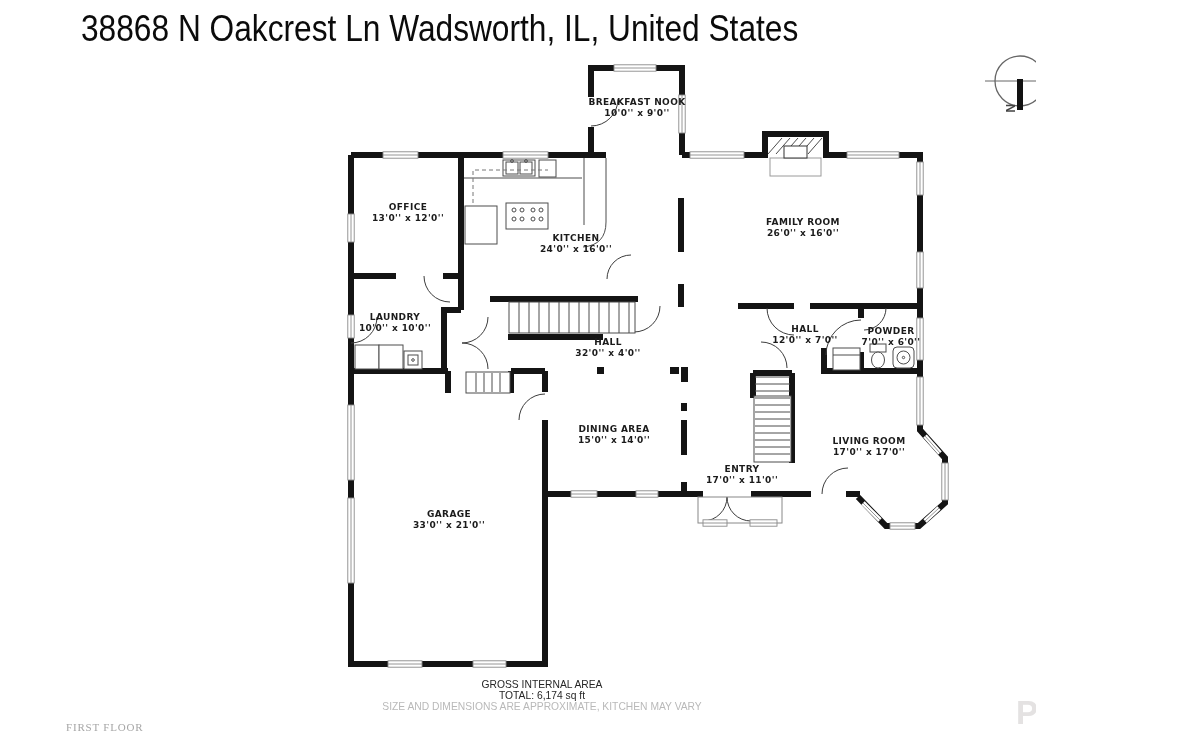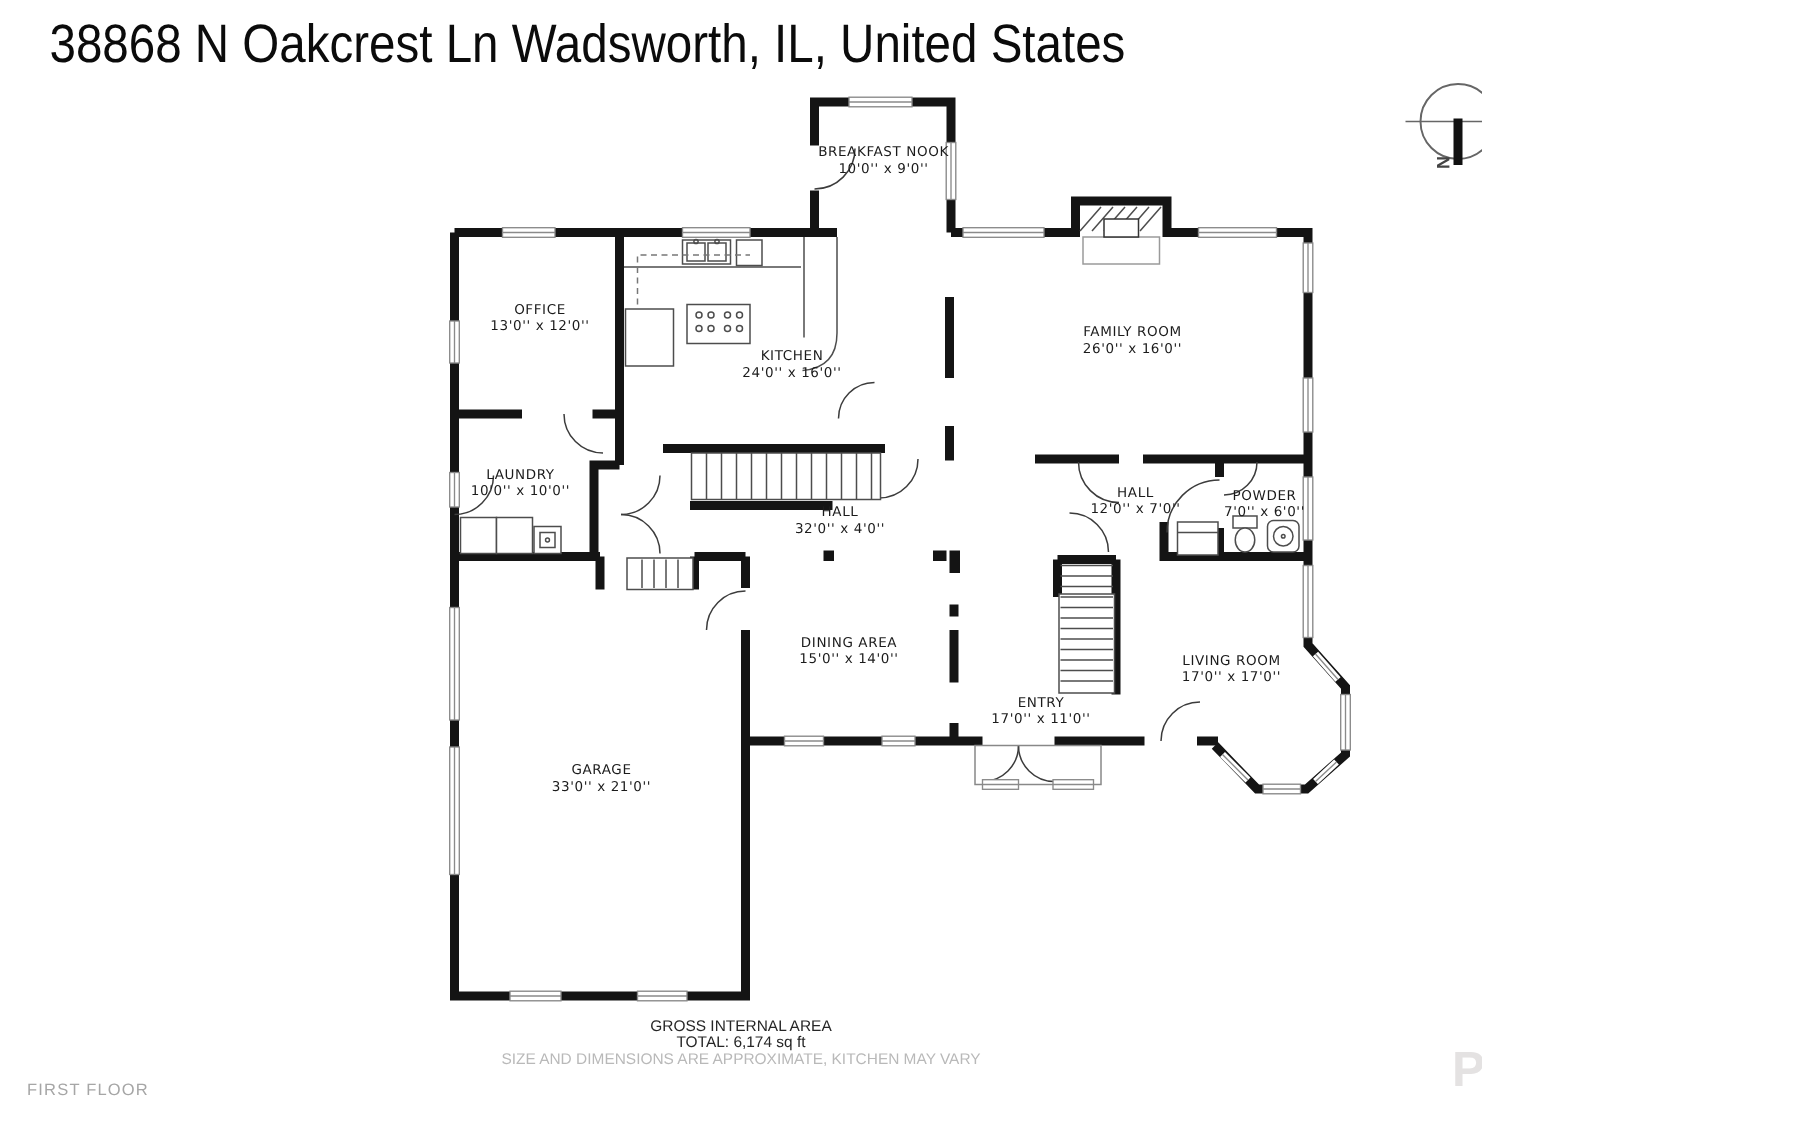--- a/index.html
+++ b/index.html
@@ -1,32 +1,32 @@
 <!DOCTYPE html>
 <html><head>
 <meta charset="utf-8">
 <style>
   html,body{margin:0;padding:0;background:#fff;}
   .page{position:relative;width:988px;height:749px;background:#ffffff;overflow:hidden;
-        font-family:"Liberation Sans",sans-serif;}
+        font-family:"Liberation Sans",sans-serif;margin-left:48px;}
   .title{position:absolute;left:33px;top:8px;font-size:36px;font-weight:400;color:#0b0b0b;
          transform:scaleX(.88);transform-origin:left top;white-space:nowrap;letter-spacing:0;}
   svg.plan{position:absolute;left:0;top:0;}
   
   .rl{position:absolute;transform:translateX(-50%);text-align:center;font-size:9px;line-height:11px;
       letter-spacing:.4px;color:#1b1b1b;white-space:nowrap;font-family:"DejaVu Sans",sans-serif;}
-  .rl .nm,.rl .dm{display:block;}
+  .rl .nm,.rl .dm{display:block;font-weight:bold;}
   .r0{left:589px;top:97px}.r1{left:360px;top:202px}.r2{left:528px;top:233px}.r3{left:755px;top:217px}
   .r4{left:347px;top:312px}.r5{left:560px;top:337px}.r6{left:757px;top:324px}.r7{left:843px;top:326px}
   .r8{left:566px;top:424px}.r9{left:694px;top:464px}.r10{left:821px;top:436px}.r11{left:401px;top:509px}
   
   .summary{position:absolute;left:0;right:0;top:679px;text-align:center;font-size:10.3px;line-height:11.2px;
            color:#262626;}
   .summary .muted{color:#b9b9b9;}
-  .floorlabel{position:absolute;left:18px;top:721px;font-size:11px;color:#a6a6a6;letter-spacing:.8px;}
+  .floorlabel{position:absolute;left:18px;top:721px;font-size:11px;color:#a6a6a6;letter-spacing:.8px;font-family:Liberation Serif, serif;}
   
   .wm{position:absolute;left:968px;top:696px;width:222px;height:48px;}
   .wm .cam{position:absolute;left:26px;top:-2px;}
   .wm .brand{position:absolute;left:0;top:0;display:flex;gap:13px;font-size:33px;font-weight:700;
              color:#e4e2e2;letter-spacing:1px;line-height:33px;}
   .wm .sub{position:absolute;right:2px;top:31px;font-size:12px;letter-spacing:4.6px;color:#dadada;}
   
   .compass{position:absolute;left:935px;top:48px;}
   
   .wall{stroke:#141414;stroke-width:6;fill:none;}

